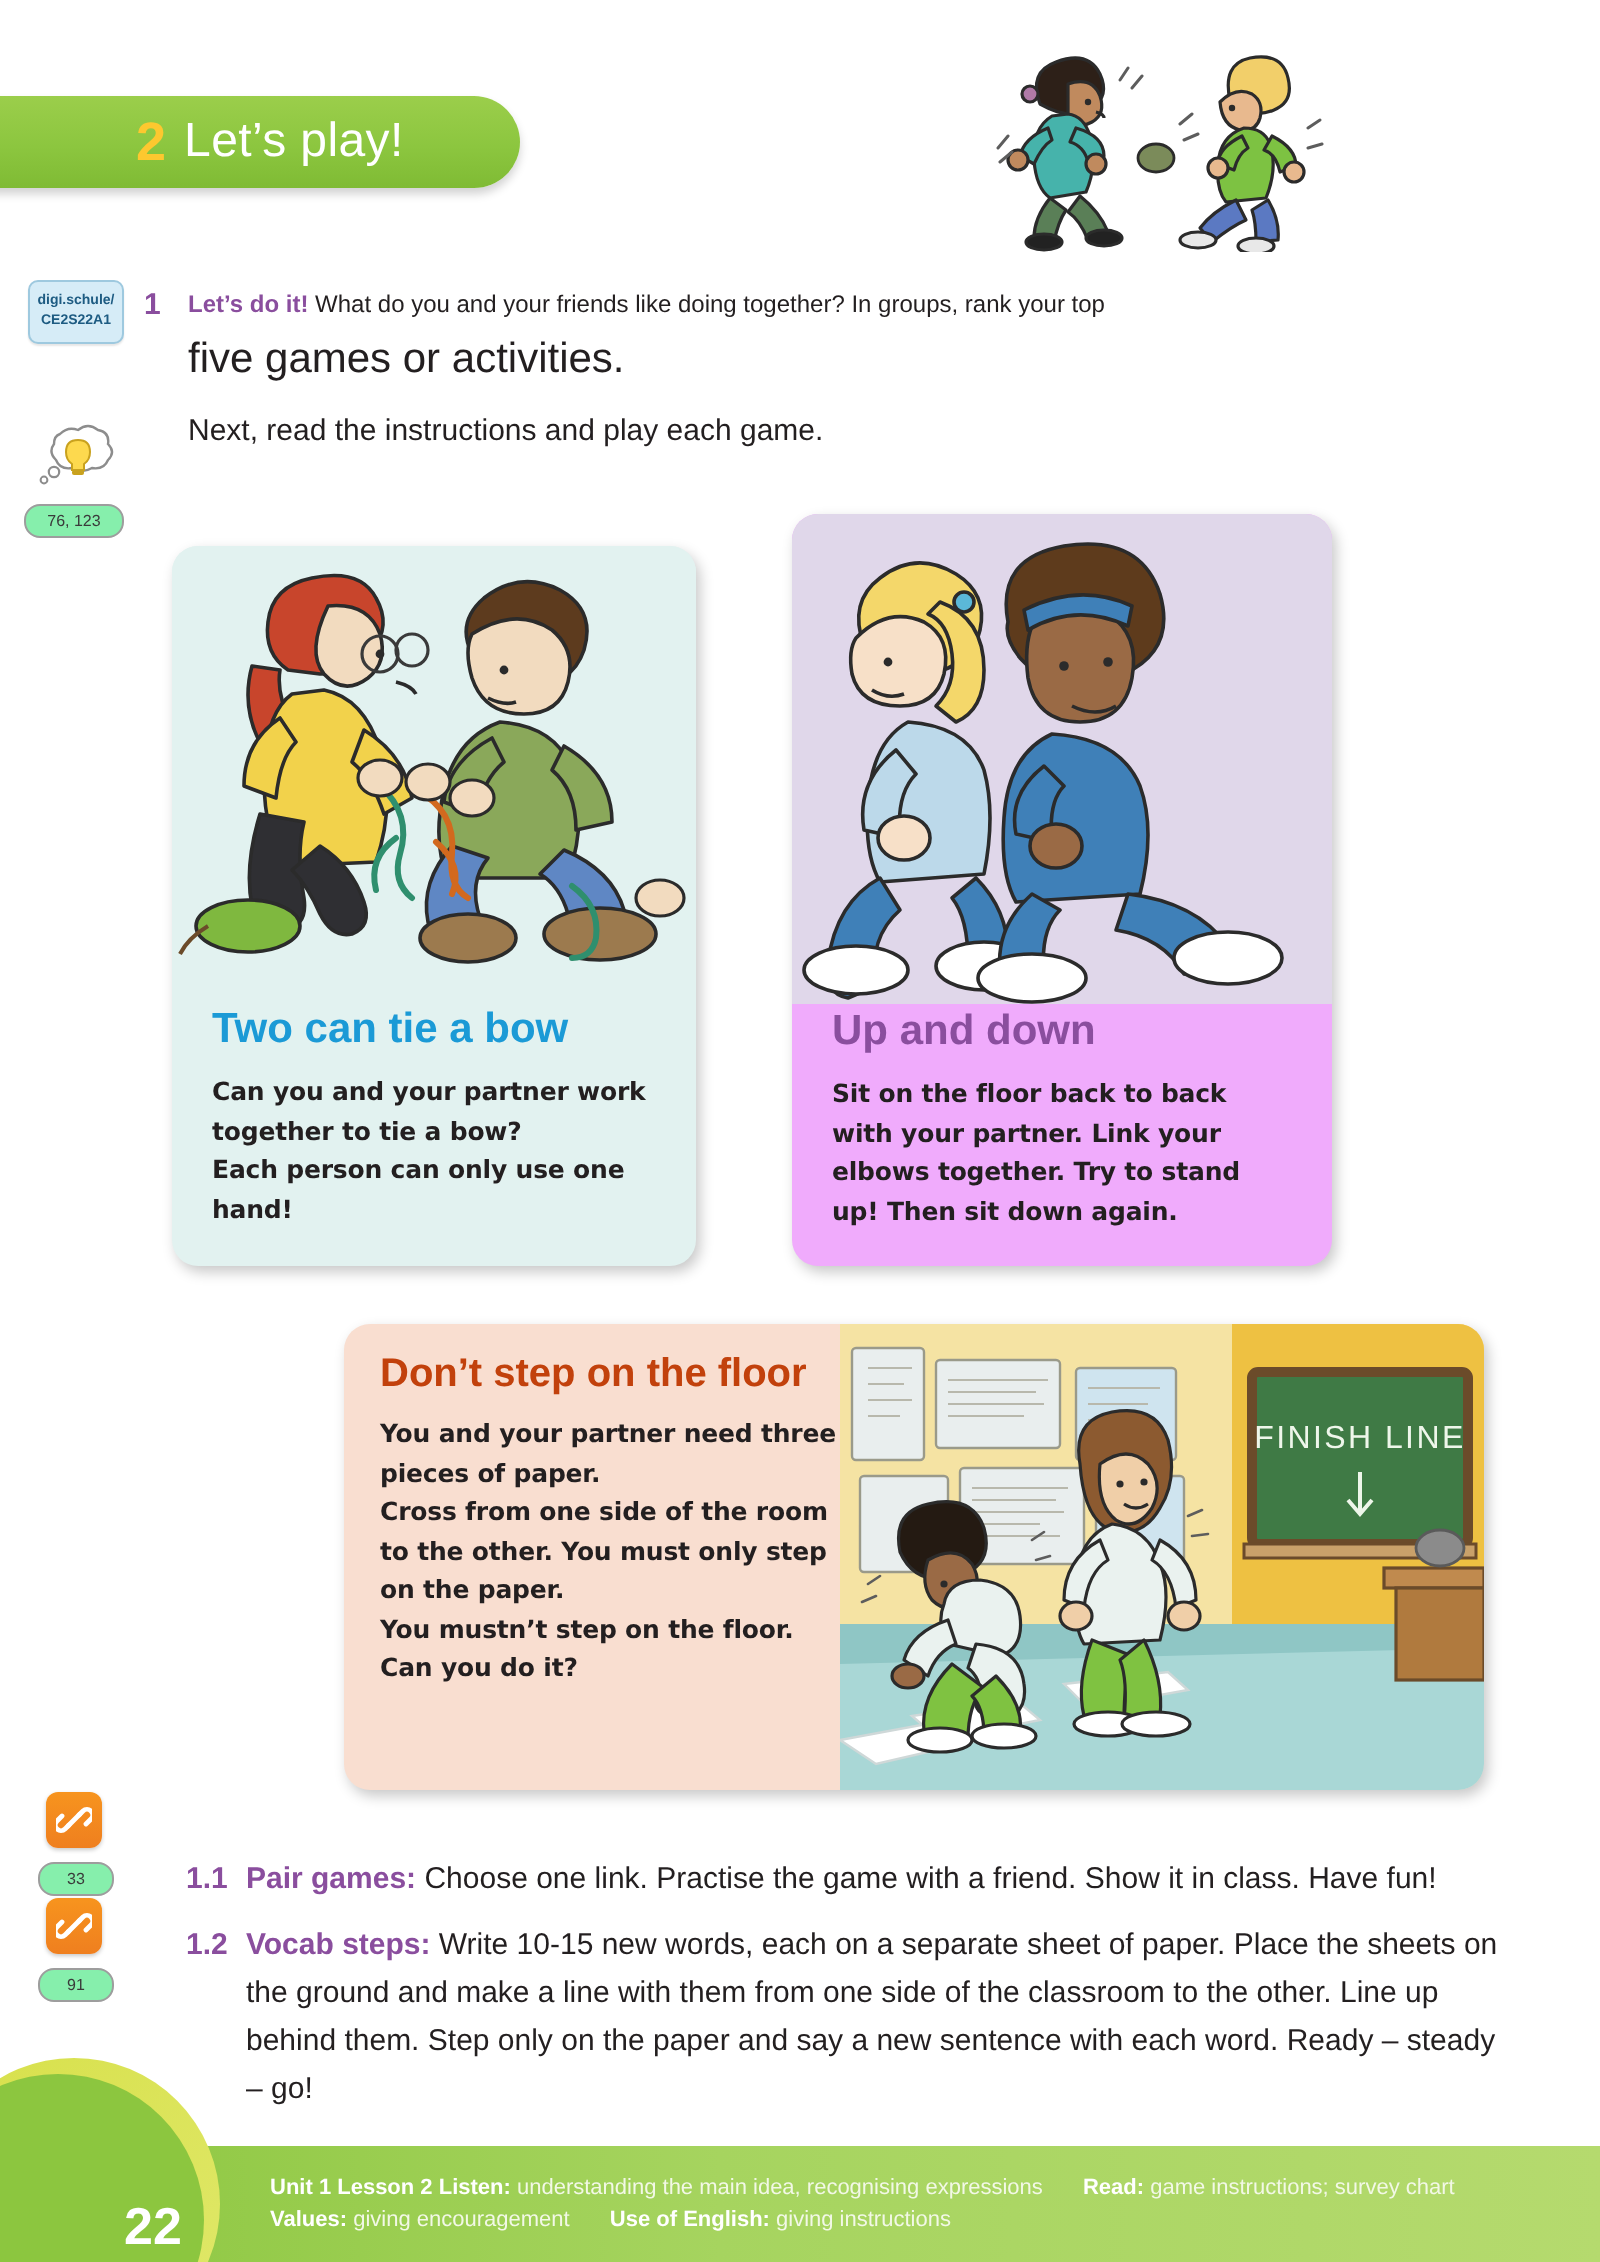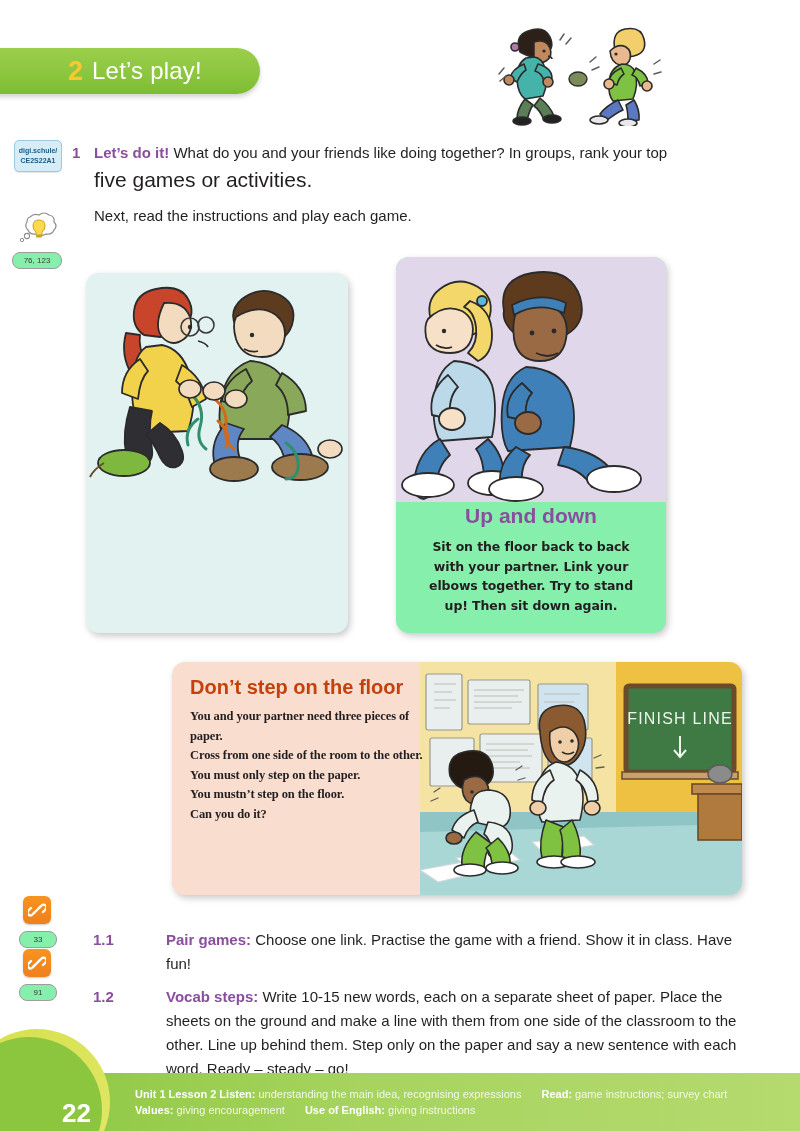--- a/index.html
+++ b/index.html
@@ -38,21 +38,21 @@
 
   
   .task1 {
     position: absolute; left: 72px; top: 139px; width: 660px;
   }
   .task-row { display: flex; }
   .task-num {
     font-size: 15px; font-weight: bold; color: #8a4e9e;
     width: 22px; flex: none; line-height: 27px;
   }
-  .task-body { font-size: 15px; line-height: 27px; }
+  .task-body { font-size: 12px; line-height: 27px; }
   .bold-purple { color: #8a4e9e; font-weight: bold; }
   .task-line2 { margin-left: 22px; font-size: 21px; line-height: 27px; }
   .task-line3 { margin-left: 22px; font-size: 15px; line-height: 27px; margin-top: 9px; }
 
   
   .digi-badge {
     position: absolute; left: 14px; top: 140px;
     width: 46px; height: 30px;
     background: #d6ecf7; border: 1px solid #9ec9df; border-radius: 5px;
     color: #1d5b82; font-size: 7px; font-weight: bold;
@@ -80,21 +80,21 @@
   #link-icon-1 { left: 23px; top: 896px; }
   #link-icon-2 { left: 23px; top: 949px; }
 
   
   .card {
     position: absolute; border-radius: 13px;
     box-shadow: 2px 3px 7px rgba(0,0,0,0.22);
     overflow: hidden;
   }
   #card-bow { left: 86px; top: 273px; width: 262px; height: 360px; background: #e2f2f0; }
-  #card-updown { left: 396px; top: 257px; width: 270px; height: 376px; background: #86efac; text-align: center; }
+  #card-updown { left: 396px; top: 257px; width: 270px; height: 376px; background: #f0abfc; }
   #card-floor { left: 172px; top: 662px; width: 570px; height: 233px; background: #f9ded0; }
 
   .card-illus { position: absolute; left: 0; top: 0; }
   .card-text { position: absolute; }
   .card-heading { font-weight: bold; line-height: 1.15; }
   #bow-heading { font-size: 21px; color: #1b9ad6; }
   #updown-heading { font-size: 21px; color: #8a4e9e; }
   #floor-heading { font-size: 20px; color: #c2410c; }
   .card-desc {
     font-family: "DejaVu Sans", sans-serif;
@@ -104,21 +104,21 @@
   }
   #bow-text { left: 20px; top: 230px; width: 225px; }
   #bow-text .card-heading { margin-bottom: 9px; }
   #updown-text { left: 20px; top: 247px; width: 230px; }
   #updown-text .card-heading { margin-bottom: 9px; }
   #floor-text { left: 18px; top: 14px; width: 240px; }
   #floor-text .card-heading { margin-bottom: 8px; }
 
   
   .subtasks { position: absolute; left: 93px; top: 928px; width: 660px; }
-  .subtask { display: flex; margin-bottom: 9px; gap: 43px; }
+  .subtask { display: flex; margin-bottom: 9px; }
   .subtask-num {
     font-size: 15px; font-weight: bold; color: #8a4e9e;
     width: 30px; flex: none; line-height: 24px;
   }
   .subtask-body { font-size: 15px; line-height: 24px; }
 
   
   .footer {
     position: absolute; left: 0; bottom: 0; width: 800px; height: 58px;
     background: linear-gradient(90deg, #8cc63f 0%, #a6d45f 45%, #b5da6e 100%);
@@ -291,20 +291,25 @@
       </g>
 
       <g stroke="#2b2b2b" stroke-width="1.6">
         <ellipse cx="104" cy="116" rx="11" ry="9" fill="#f2dbbf"></ellipse>
         <ellipse cx="128" cy="118" rx="11" ry="9" fill="#f2dbbf"></ellipse>
         <ellipse cx="150" cy="126" rx="11" ry="9" fill="#f2dbbf"></ellipse>
         <ellipse cx="244" cy="176" rx="12" ry="9" fill="#f2dbbf"></ellipse>
       </g>
     </svg>
   </div>
+  <div class="card-text" id="bow-text">
+    <div class="card-heading" id="bow-heading">Two can tie a bow</div>
+    <div class="card-desc" style="white-space: pre-line;">Can you and your partner work together to tie a bow?
+Each person can only use one hand!</div>
+  </div>
 </div>
 
 <div class="card" id="card-updown">
   <div class="card-illus">
     <svg width="270" height="245" viewBox="0 0 270 245">
       <rect x="0" y="0" width="270" height="245" fill="#e0d7ea"></rect>
 
       <g stroke="#2b2b2b" stroke-width="1.8" stroke-linejoin="round">
         <path d="M36 66 q-8 -22 8 -34 q18 -14 38 -2 q16 10 12 28 q-4 18 -26 22 q-24 4 -32 -14z" fill="#f4d76a"></path>
         <path d="M32 62 q16 -16 34 -8 q14 8 10 26 q-4 16 -22 16 q-20 0 -24 -16 q-2 -12 2 -18z" fill="#f7e0c8"></path>
@@ -417,21 +422,21 @@
         <ellipse cx="158" cy="200" rx="17" ry="6" fill="#ffffff"></ellipse>
       </g>
 
       <g stroke="#5d5d5d" stroke-width="1.3" fill="none" stroke-linecap="round">
         <path d="M20 126 l-6 4 M18 136 l-7 3 M96 108 l6 -4 M98 118 l7 -2 M174 96 l7 -3 M176 106 l8 -1"></path>
       </g>
     </svg>
   </div>
   <div class="card-text" id="floor-text">
     <div class="card-heading" id="floor-heading">Don’t step on the floor</div>
-    <div class="card-desc" style="white-space: pre-line; font-family: Liberation Serif, serif;">You and your partner need three pieces of paper.
+    <div class="card-desc" style="white-space: pre-line;">You and your partner need three pieces of paper.
 Cross from one side of the room to the other. You must only step on the paper.
 You mustn’t step on the floor.
 Can you do it?</div>
   </div>
 </div>
 
 <div class="subtasks">
   <div class="subtask">
     <span class="subtask-num">1.1</span>
     <span class="subtask-body"><span class="bold-purple">Pair games:</span><span> Choose one link. Practise the game with a friend. Show it in class. Have fun!</span></span>

